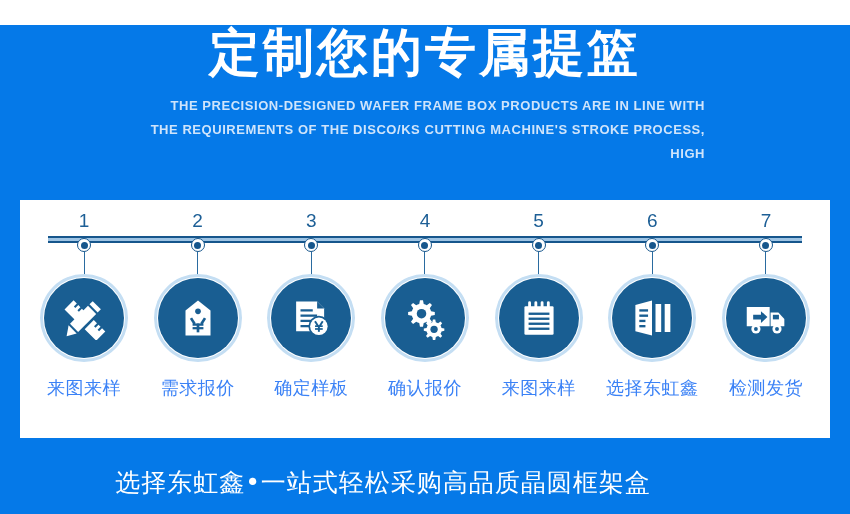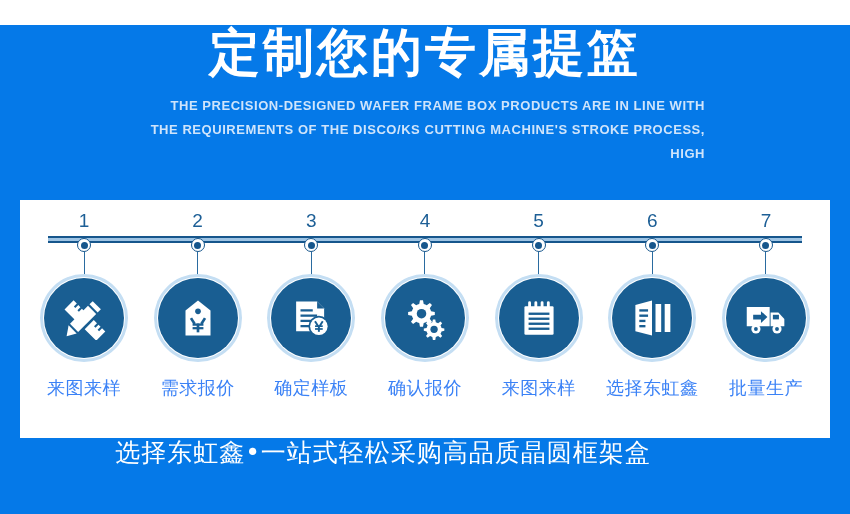--- a/index.html
+++ b/index.html
@@ -162,21 +162,21 @@
     font-size: 18px;
     font-weight: 400;
     color: #3b82f6;
     letter-spacing: 0.5px;
     white-space: nowrap;
   }
   
   #footer {
     position: absolute;
     left: 0;
-    top: 436px;
+    top: 466px;
     width: 766px;
     text-align: center;
   }
   #footer-text {
     font-family: "DejaVu Sans", "Liberation Sans", sans-serif;
     font-size: 25px;
     font-weight: 400;
     color: #ffffff;
     letter-spacing: 1px;
     white-space: nowrap;
@@ -379,21 +379,21 @@
                 <path d="M10 20.5 h8.5 v-4 l7 6.5 -7 6.5 v-4 H10 Z"></path>
                 <rect x="31.5" y="20.5" width="6.6" height="5"></rect>
               </g>
               <circle cx="13" cy="36" r="5" fill="#ffffff"></circle>
               <circle cx="13" cy="36" r="2.1" fill="#195e92"></circle>
               <circle cx="36" cy="36" r="5" fill="#ffffff"></circle>
               <circle cx="36" cy="36" r="2.1" fill="#195e92"></circle>
             </svg>
           </span>
         </div>
-        <div class="step-label">批量生产</div>
+        <div class="step-label">检测发货</div>
       </div>
 
     </div>
   </div>
 
   <div id="footer">
     <div id="footer-text">选择东虹鑫•一站式轻松采购高品质晶圆框架盒</div>
   </div>
 
 </div>

